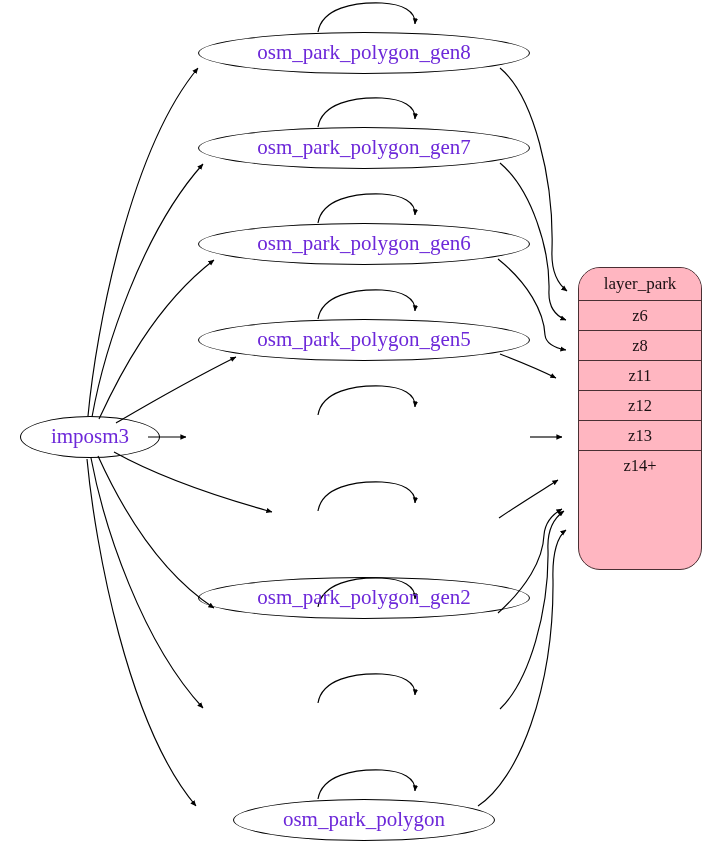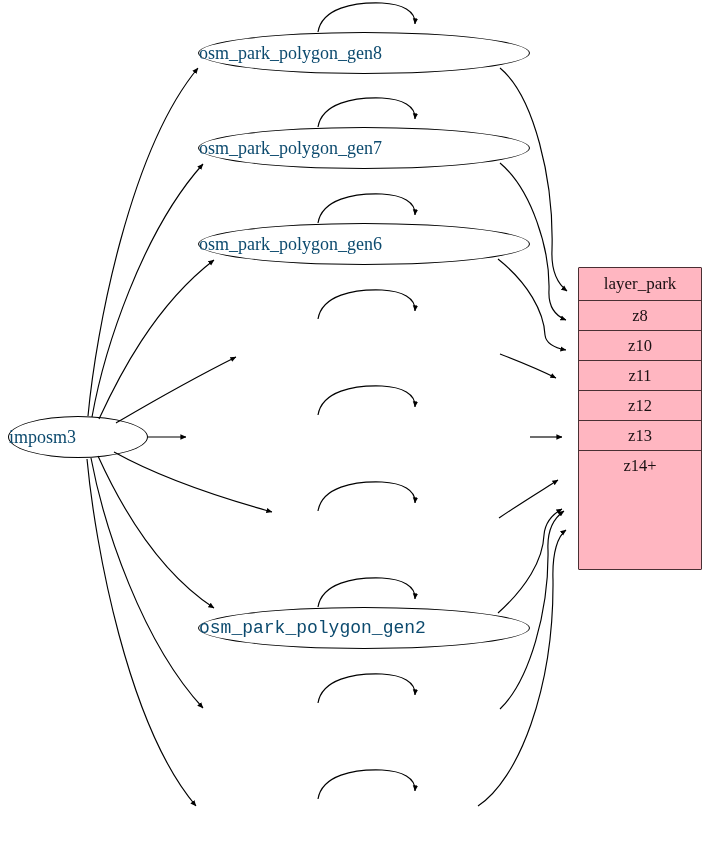--- a/index.html
+++ b/index.html
@@ -28,39 +28,40 @@
     position: absolute;
     left: 0;
     top: 0;
     width: 707px;
     height: 851px;
   }
   .ellipse-node {
     position: absolute;
     display: flex;
     align-items: center;
+    justify-content: center;
     border: 1.1px solid #000000;
     border-radius: 50%;
     background: transparent;
     box-sizing: border-box;
-    font-size: 18px;
-    color: #0c4a6e;
+    font-size: 21px;
+    color: #6d28d9;
     white-space: nowrap;
     letter-spacing: 0px;
   }
   .ellipse-label {
     line-height: 1;
     position: relative;
     top: -0.5px;
   }
   .record-table {
     position: absolute;
     box-sizing: border-box;
     border: 1.6px solid #4a2f33;
-    border-radius: 1px;
+    border-radius: 22px;
     overflow: hidden;
     background: #ffb6c1;
   }
   .record-cell {
     box-sizing: border-box;
     display: flex;
     align-items: center;
     justify-content: center;
     font-size: 16.5px;
     color: #1a1012;
@@ -119,49 +120,55 @@
       <path d="M 530,437 L 562,437"></path>
       <path d="M 499,518 C 524,501 544,489 558,480"></path>
       <path d="M 498,613 C 526,588 543,560 544,535 C 545,523 553,514 562,509"></path>
       <path d="M 500,709 C 530,680 549,610 548,550 C 547,531 554,518 564,511"></path>
       <path d="M 478,806 C 518,780 554,690 553,580 C 552,552 558,536 566,530"></path>
     </g>
   </svg>
 
   <div id="node-layer">
 
-    <div class="ellipse-node" style="left:8px; top:416px; width:140px; height:42px;">
+    <div class="ellipse-node" style="left:20px; top:416px; width:140px; height:42px;">
       <span class="ellipse-label">imposm3</span>
     </div>
 
     <div class="ellipse-node" style="left:198px; top:32px; width:332px; height:42px;">
       <span class="ellipse-label">osm_park_polygon_gen8</span>
     </div>
 
     <div class="ellipse-node" style="left:198px; top:127px; width:332px; height:42px;font-family:Liberation Serif, serif;">
       <span class="ellipse-label">osm_park_polygon_gen7</span>
     </div>
 
     <div class="ellipse-node" style="left:198px; top:223px; width:332px; height:42px;">
       <span class="ellipse-label">osm_park_polygon_gen6</span>
     </div>
 
+    <div class="ellipse-node" style="left:198px; top:319px; width:332px; height:42px;">
+      <span class="ellipse-label">osm_park_polygon_gen5</span>
+    </div>
 
 
 
-    <div class="ellipse-node" style="left:198px; top:607px; width:332px; height:42px;font-family:Liberation Mono, monospace;">
+    <div class="ellipse-node" style="left:198px; top:577px; width:332px; height:42px;">
       <span class="ellipse-label">osm_park_polygon_gen2</span>
     </div>
 
 
+    <div class="ellipse-node" style="left:233px; top:799px; width:262px; height:42px;">
+      <span class="ellipse-label">osm_park_polygon</span>
+    </div>
 
     <div class="record-table" style="left:578px; top:267px; width:124px; height:303px;">
       <div class="record-cell header" style="height:33px;">layer_park</div>
+      <div class="record-cell" style="height:30px;">z6</div>
       <div class="record-cell" style="height:30px;">z8</div>
-      <div class="record-cell" style="height:30px;">z10</div>
       <div class="record-cell" style="height:30px;">z11</div>
       <div class="record-cell" style="height:30px;">z12</div>
       <div class="record-cell" style="height:30px;">z13</div>
       <div class="record-cell" style="height:30px;">z14+</div>
     </div>
 
   </div>
 </div>
 
 </body></html>

